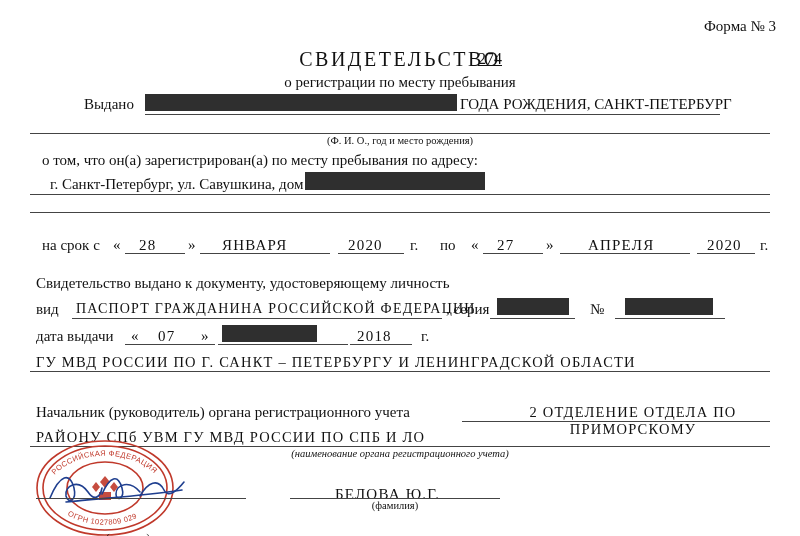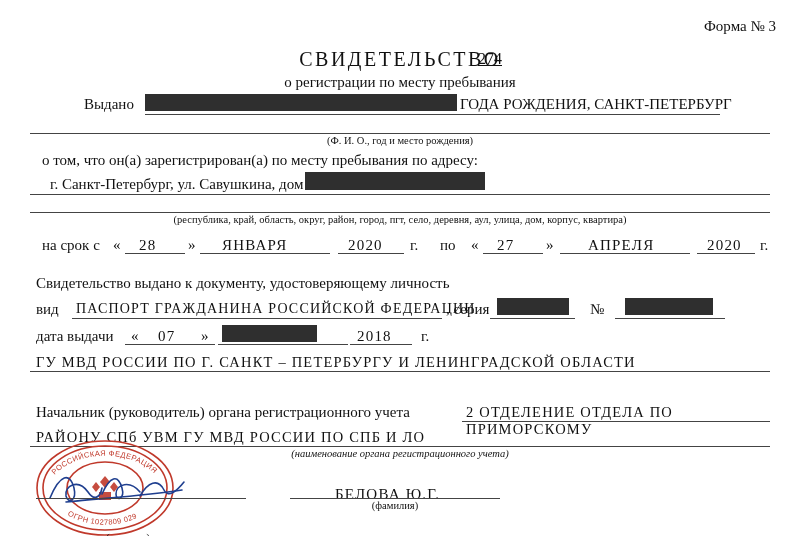--- a/index.html
+++ b/index.html
@@ -45,21 +45,21 @@
     text-align: center;
   }
   .rule {
     border-bottom: 1px solid #444;
     height: 0;
   }
   .redact {
     background: #2f2f2f;
     height: 14px;
   }
-  .spaced { letter-spacing: 1.2px; }
+  .spaced { letter-spacing: 1.2px; text-align: center; }
   .stamp {
     left: 30px; top: 440px;
     width: 150px; height: 96px;
   }
   .stamp svg { display: block; }
   .sig {
     left: 44px; top: 468px;
     width: 150px; height: 44px;
   }
   .name-line {
@@ -85,21 +85,20 @@
   <div class="abs rule" style="top:133px; left:30px; width:740px;"></div>
   <div class="abs small-center" style="top:135px; left:0; width:800px;">(Ф. И. О., год и место рождения)</div>
 
   <div class="abs lbl" style="top:152px; left:42px;">о том, что он(а) зарегистрирован(а) по месту пребывания по адресу:</div>
 
   <div class="abs lbl" style="top:176px; left:50px;">г. Санкт-Петербург, ул. Савушкина, дом</div>
   <div class="abs redact" style="top:172px; left:305px; width:180px; height:18px;"></div>
   <div class="abs rule" style="top:194px; left:30px; width:740px;"></div>
 
   <div class="abs rule" style="top:212px; left:30px; width:740px;"></div>
-  <div class="abs small-center" style="top:214px; left:0; width:800px;">(республика, край, область, округ, район, город, пгт, село, деревня, аул, улица, дом, корпус, квартира)</div>
 
   <div class="abs lbl" style="top:237px; left:42px;">на срок с</div>
   <div class="abs lbl" style="top:237px; left:113px;">«</div>
   <div class="abs lbl spaced" style="top:237px; left:139px;">28</div>
   <div class="abs rule" style="top:253px; left:125px; width:60px;"></div>
   <div class="abs lbl" style="top:237px; left:188px;">»</div>
   <div class="abs lbl spaced" style="top:237px; left:222px;">ЯНВАРЯ</div>
   <div class="abs rule" style="top:253px; left:200px; width:130px;"></div>
   <div class="abs lbl spaced" style="top:237px; left:348px;">2020</div>
   <div class="abs rule" style="top:253px; left:338px; width:66px;"></div>

